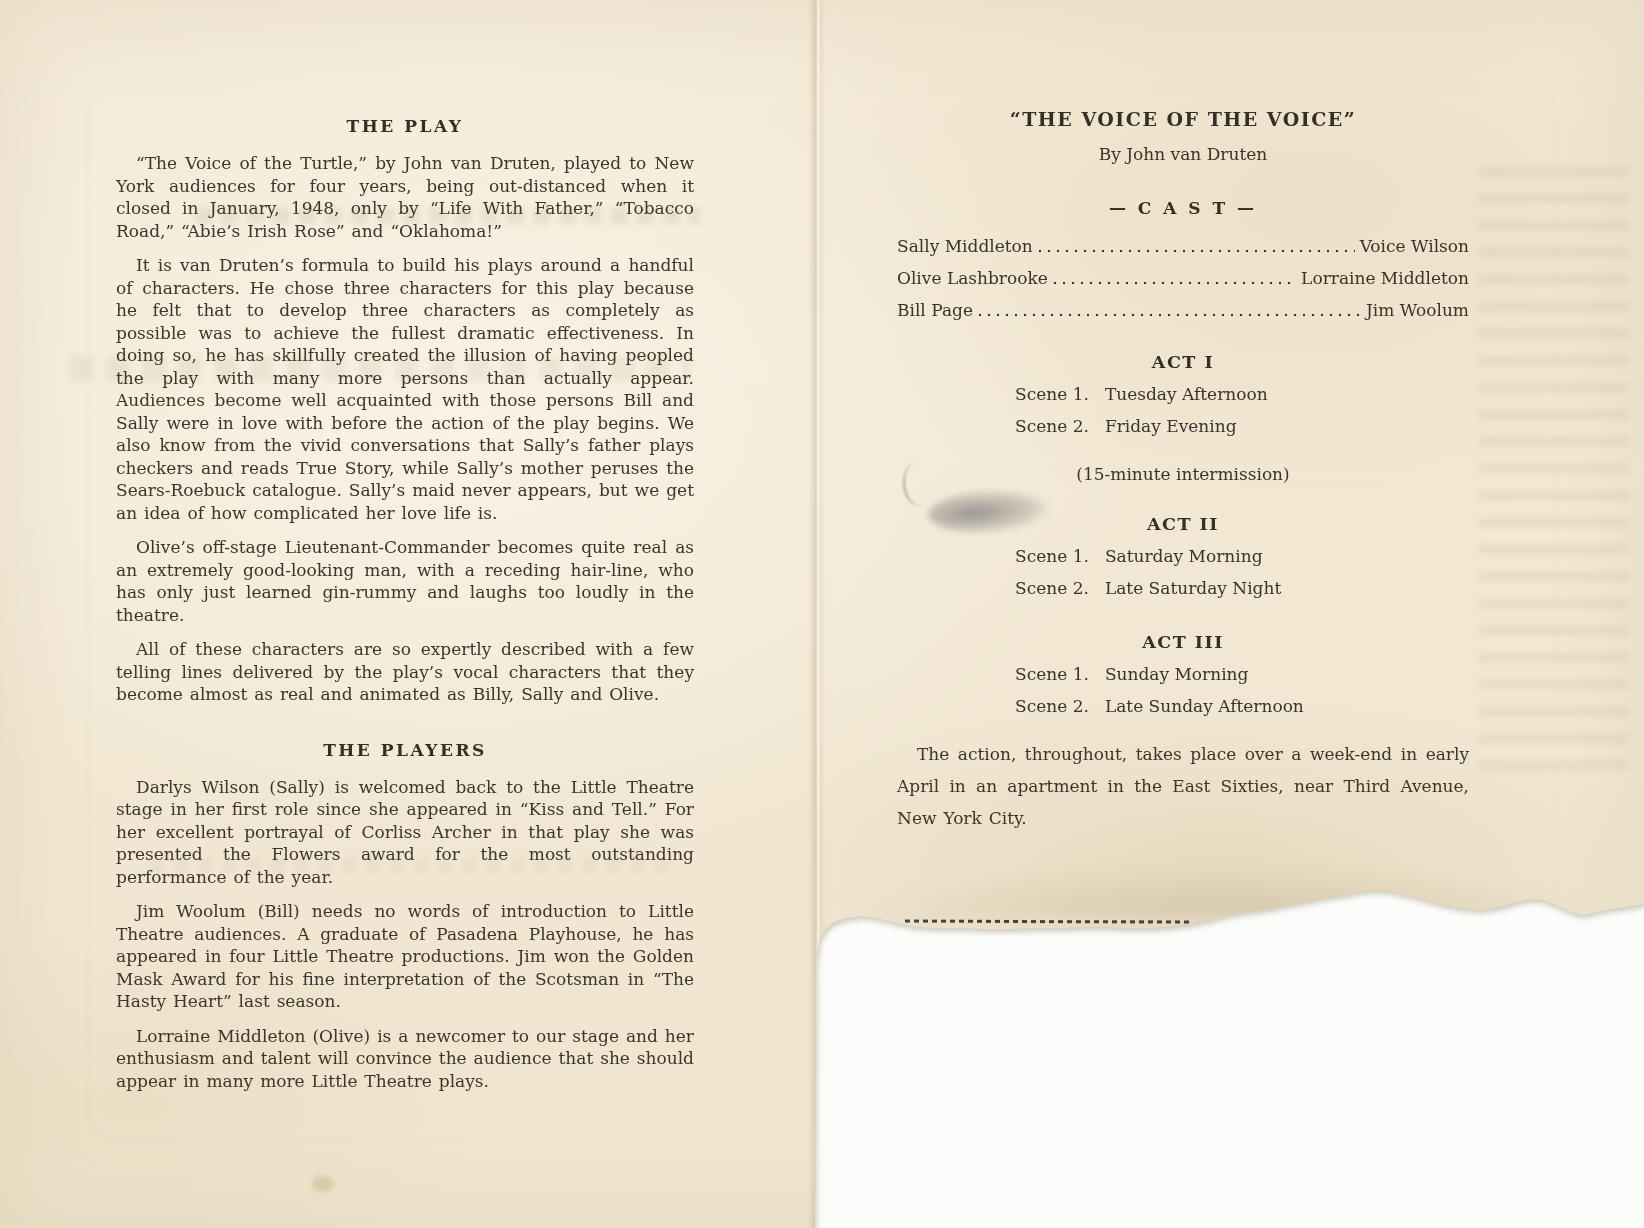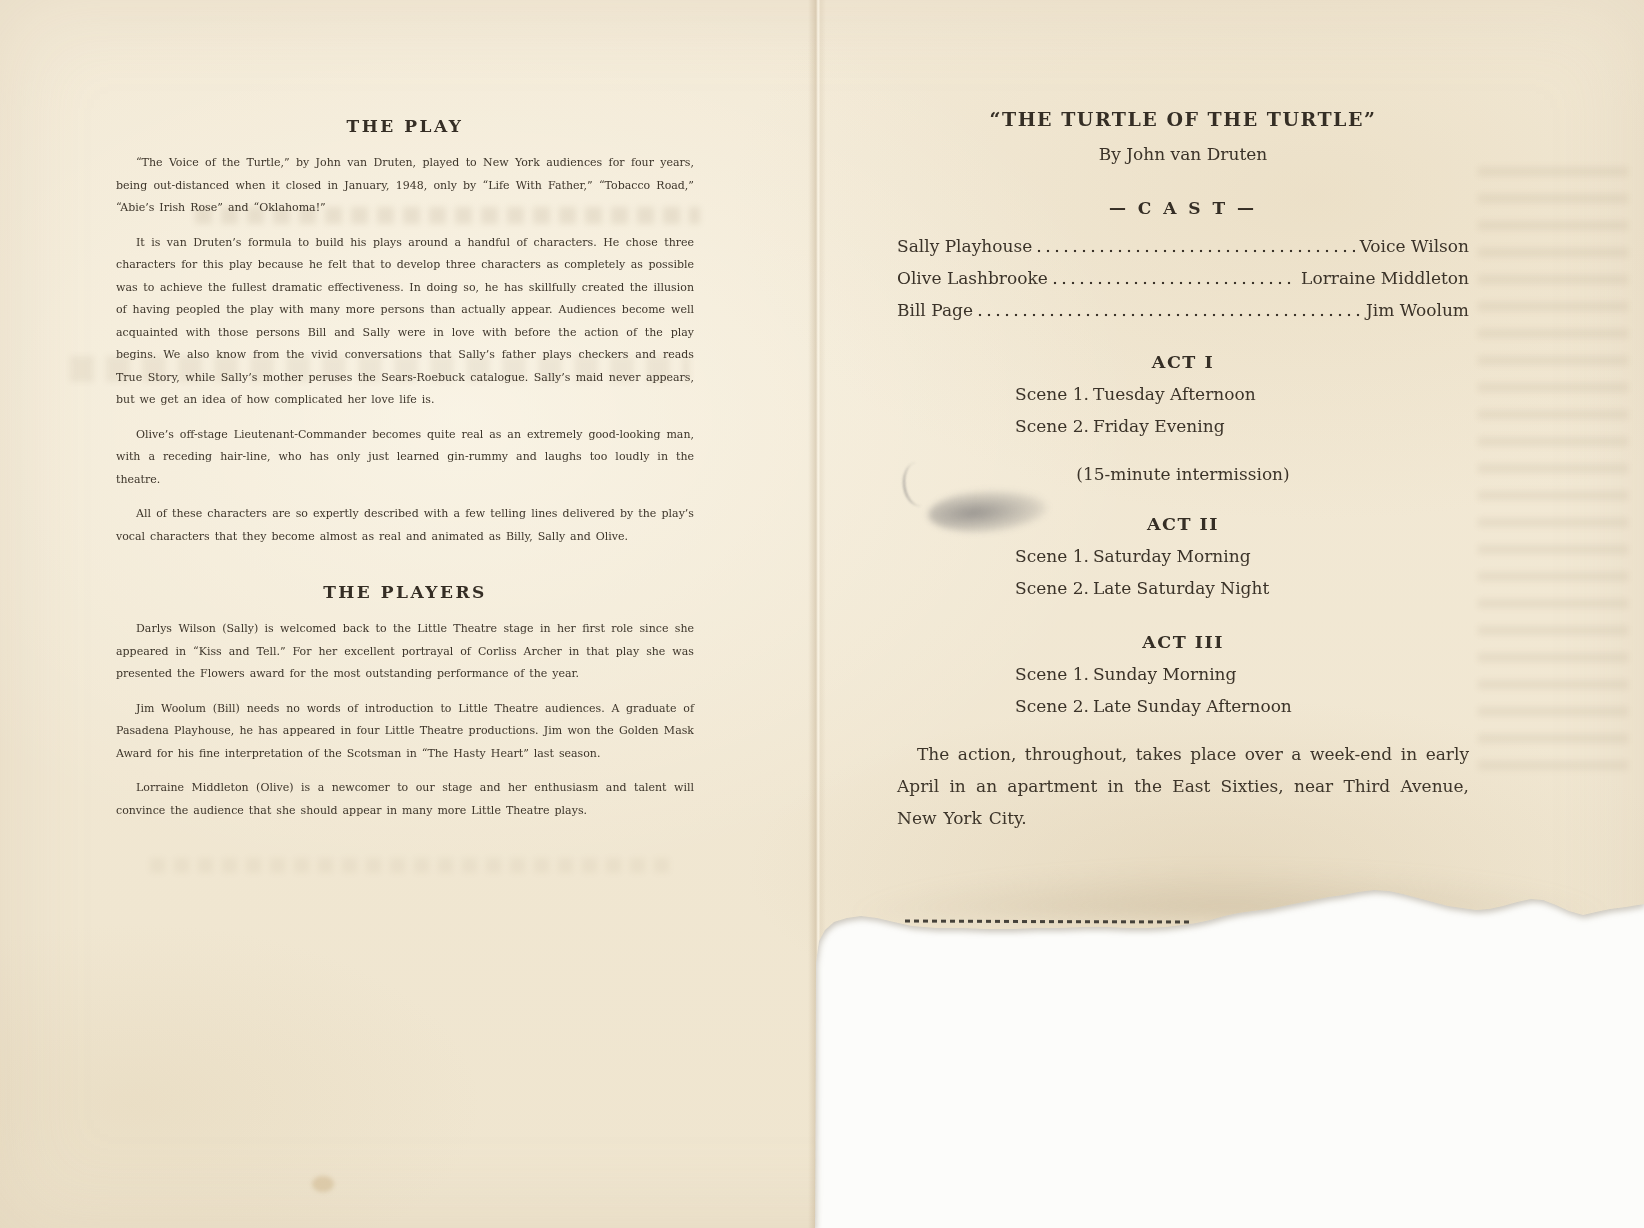--- a/index.html
+++ b/index.html
@@ -68,21 +68,21 @@
     background: repeating-linear-gradient(90deg, #46423a 0 5px, transparent 5px 9px);
     transform: rotate(0.15deg);
   }
 
   
   .page-left  { position:absolute; left:116px; top:116px; width:578px; }
   .page-right { position:absolute; left:897px; top:108px; width:572px; }
   .sec-heading { text-align:center; font-weight:bold; font-size:17px; letter-spacing:2.5px; color:#352e25; }
   .sec-heading.players { margin-top:34px; }
   .para {
-    margin:0; margin-top:12px; font-size:11px; line-height:22.5px;
+    margin:0; margin-top:12px; font-size:17px; line-height:22.5px;
     text-align:justify; text-indent:20px; word-spacing:1.5px; color:#3d352a;
   }
   .para.first { margin-top:16px; }
 
   .prog-title { text-align:center; font-weight:bold; font-size:19px; letter-spacing:1.5px; color:#352e25; }
   .byline { text-align:center; font-size:17px; margin-top:14px; }
   .cast-heading { text-align:center; font-weight:bold; font-size:17px; letter-spacing:3px; margin-top:34px; color:#352e25; }
   .cast-list { margin-top:12px; }
   .cast-row { display:flex; line-height:32px; font-size:17px; }
   .cast-role { white-space:nowrap; }
@@ -91,21 +91,21 @@
     flex:1; margin:0 5px; align-self:stretch;
     background-image: radial-gradient(circle at 2px 2px, #3b3329 1.25px, transparent 1.6px);
     background-size:9px 4px; background-repeat:repeat-x; background-position:left bottom 9px;
   }
   .act { margin-top:24px; }
   .act.a1 { margin-top:26px; }
   .act.a3 { margin-top:28px; }
   .act-name { text-align:center; font-weight:bold; font-size:17.5px; letter-spacing:1.5px; color:#352e25; }
   .scenes { margin-top:6px; margin-left:118px; }
   .scene-row { display:flex; line-height:32px; font-size:17px; }
-  .scene-label { white-space:nowrap; margin-right:4px; }
+  .scene-label { white-space:nowrap; margin-right:16px; }
   .intermission { text-align:center; font-size:17px; line-height:32px; margin-top:16px; }
   .closing {
     margin:0; margin-top:16px; font-size:17px; line-height:32px;
     text-align:justify; text-indent:20px; word-spacing:1.5px; color:#3d352a;
   }
 </style>
 </head>
 <body>
 
 <div class="scan">
@@ -129,27 +129,27 @@
         <p class="para">It is van Druten’s formula to build his plays around a handful of characters.  He chose three characters for this play because he felt that to develop three characters as completely as possible was to achieve the fullest dramatic effectiveness.  In doing so, he has skillfully created the illusion of having peopled the play with many more persons than actually appear.  Audiences become well acquainted with those persons Bill and Sally were in love with before the action of the play begins.  We also know from the vivid conversations that Sally’s father plays checkers and reads True Story, while Sally’s mother peruses the Sears-Roebuck catalogue.  Sally’s maid never appears, but we get an idea of how complicated her love life is.</p>
         <p class="para">Olive’s off-stage Lieutenant-Commander becomes quite real as an extremely good-looking man, with a receding hair-line, who has only just learned gin-rummy and laughs too loudly in the theatre.</p>
         <p class="para">All of these characters are so expertly described with a few telling lines delivered by the play’s vocal characters that they become almost as real and animated as Billy, Sally and Olive.</p>
         <div class="sec-heading players">THE PLAYERS</div>
         <p class="para first">Darlys Wilson (Sally) is welcomed back to the Little Theatre stage in her first role since she appeared in “Kiss and Tell.”  For her excellent portrayal of Corliss Archer in that play she was presented the Flowers award for the most outstanding performance of the year.</p>
         <p class="para">Jim Woolum (Bill) needs no words of introduction to Little Theatre audiences.  A graduate of Pasadena Playhouse, he has appeared in four Little Theatre productions.  Jim won the Golden Mask Award for his fine interpretation of the Scotsman in “The Hasty Heart” last season.</p>
         <p class="para">Lorraine Middleton (Olive) is a newcomer to our stage and her enthusiasm and talent will convince the audience that she should appear in many more Little Theatre plays.</p>
       </div>
 
       <div class="page-right">
-        <div class="prog-title">“THE TURTLE OF THE TURTLE”</div>
+        <div class="prog-title">“THE VOICE OF THE VOICE”</div>
         <div class="byline">By John van Druten</div>
         <div class="cast-heading">— C A S T —</div>
 
         <div class="cast-list">
           <div class="cast-row">
-            <span class="cast-role">Sally Playhouse</span>
+            <span class="cast-role">Sally Middleton</span>
             <span class="leader"></span>
             <span class="cast-actor">Voice Wilson</span>
           </div>
           <div class="cast-row">
             <span class="cast-role">Olive Lashbrooke</span>
             <span class="leader"></span>
             <span class="cast-actor">Lorraine Middleton</span>
           </div>
           <div class="cast-row">
             <span class="cast-role">Bill Page</span>

